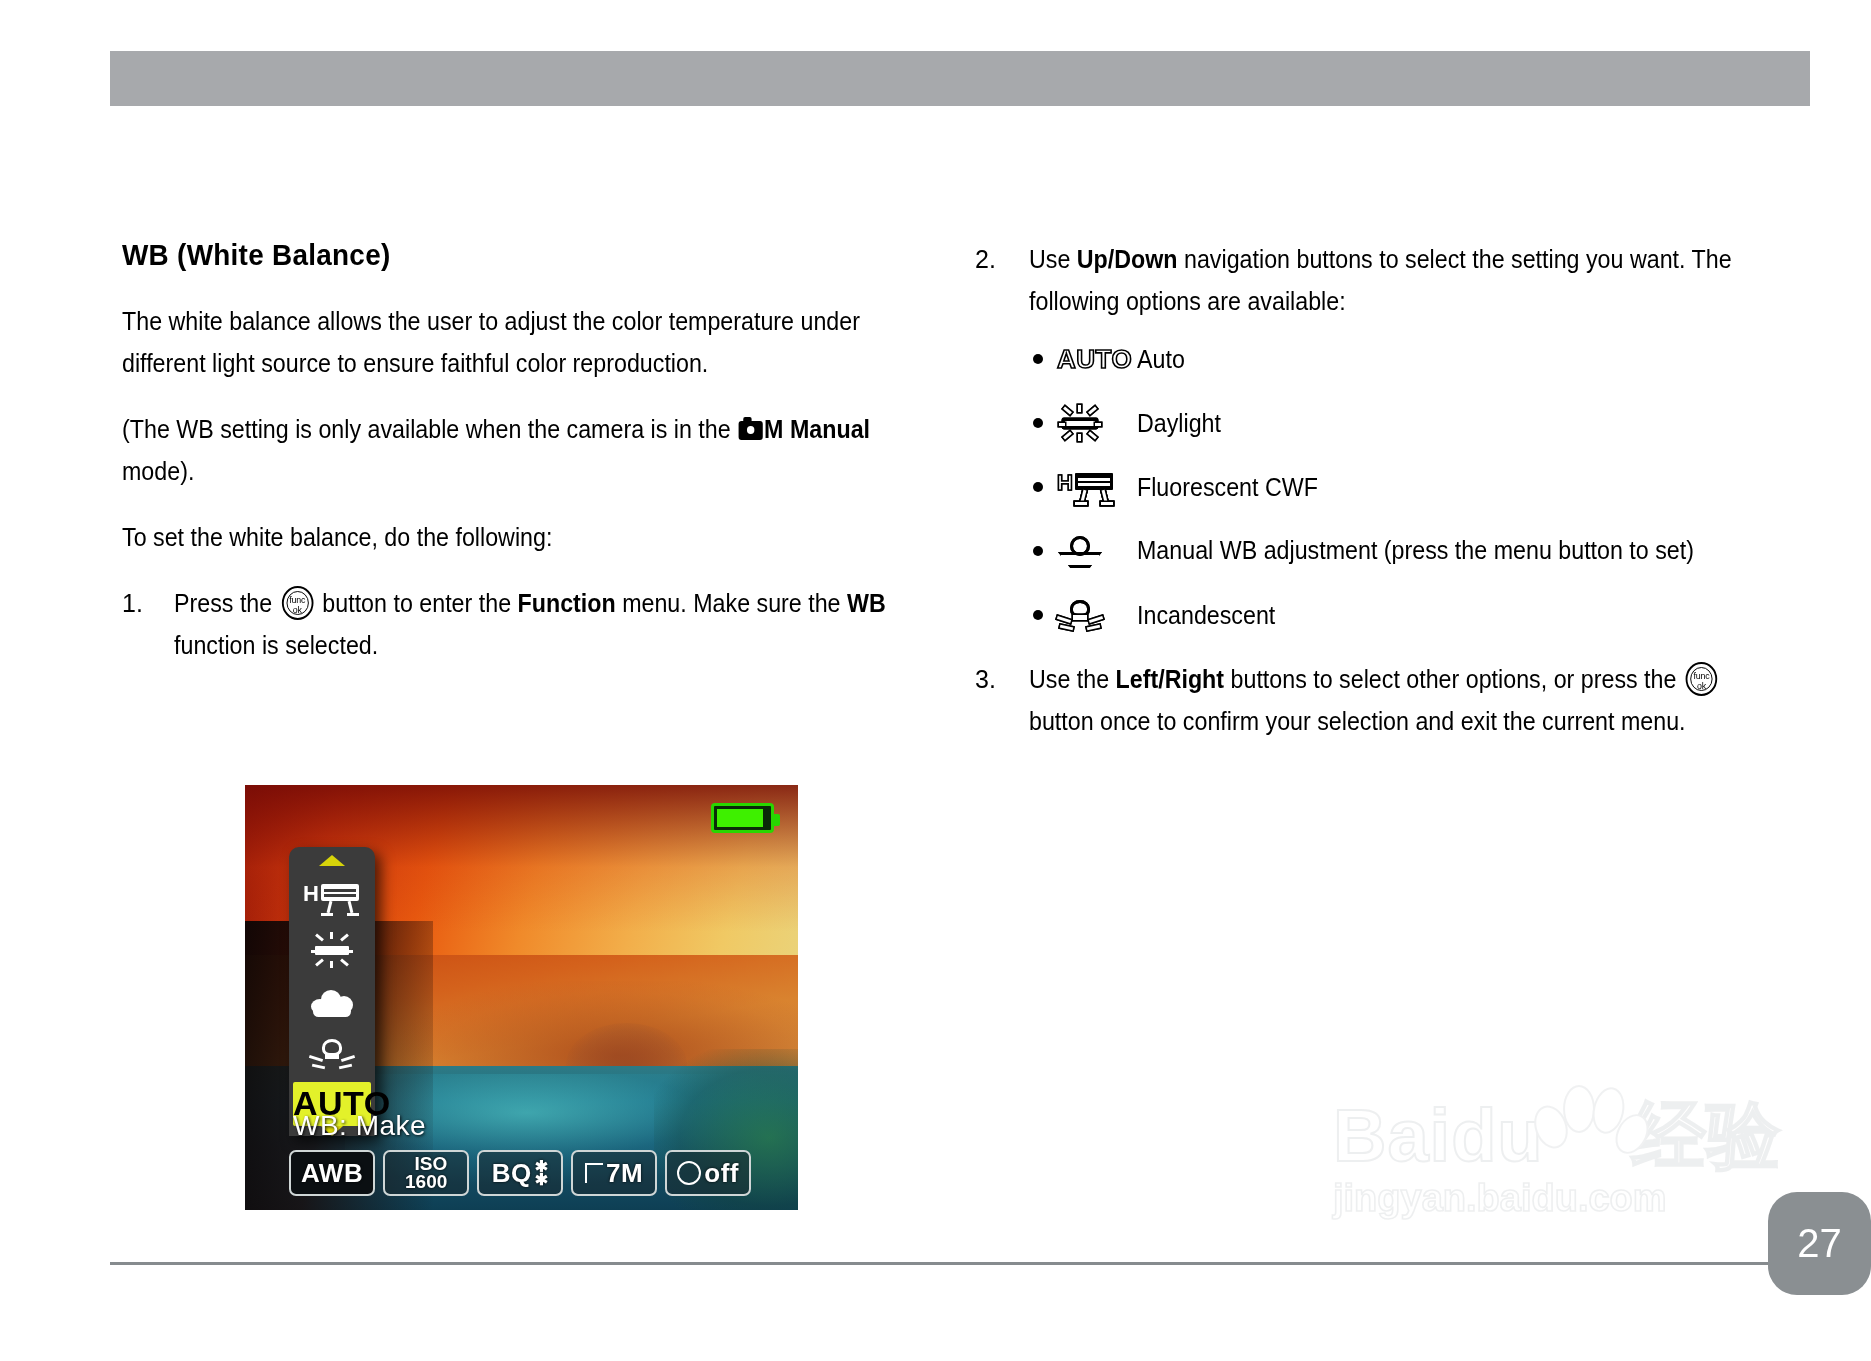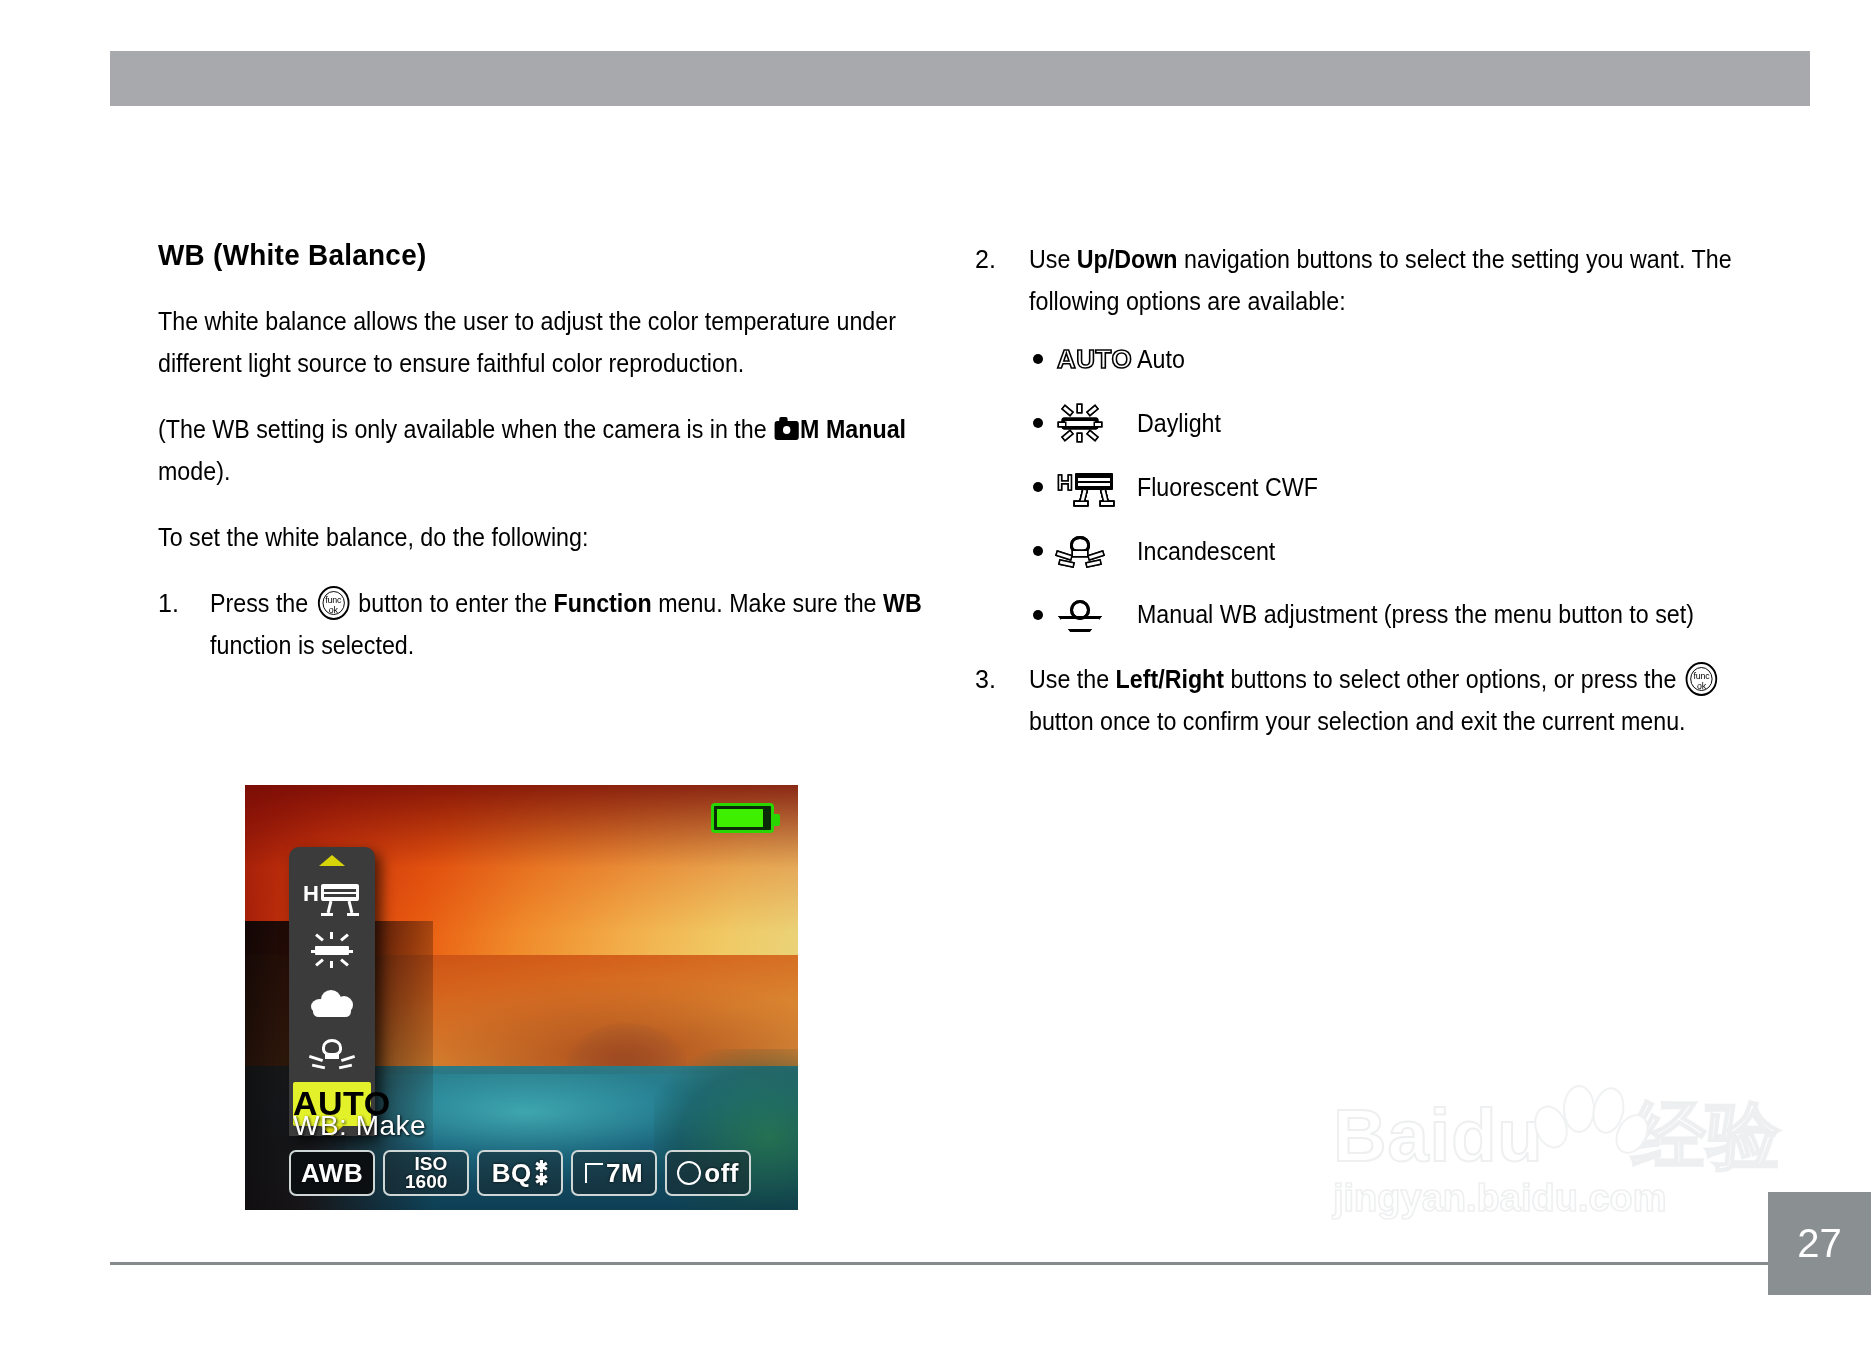--- a/index.html
+++ b/index.html
@@ -41,21 +41,20 @@
     transform-origin:left center;
     white-space:nowrap;
     font-weight:400;
   }
 
   
   .col-left{
     position:absolute;
     left:122px;top:238px;
     width:790px;
-    margin-left:36px;
   }
   .col-right{
     position:absolute;
     left:975px;top:238px;
     width:800px;
   }
 
   h2.sec-head{
     margin:0 0 28px 0;
     font-size:30px;
@@ -448,20 +447,21 @@
 
   
   .footer-rule{
     position:absolute;left:110px;top:1262px;width:1700px;height:3px;background:#868b8e;
   }
   .page-num{
     position:absolute;left:1768px;top:1192px;width:103px;height:103px;
     background:#8a8f92;color:#fff;
     display:flex;align-items:center;justify-content:center;
     font-size:40px;
+    border-radius:29px;
   }
 </style>
 </head>
 <body>
 
 <div class="page">
 
   <div class="top-bar"></div>
 
 
@@ -626,45 +626,45 @@
               <span class="leg l1"></span>
               <span class="leg l2"></span>
               <span class="foot f1"></span>
               <span class="foot f2"></span>
             </span>
           </span>
         </span>
         <span class="lbl">Fluorescent CWF</span>
       </li>
 
+      <li style="align-items:flex-start;">
+        <span class="dot" style="margin-top:16px;"></span>
+        <span class="gl" style="margin-top:6px;">
+          <span class="ico ico-man hollow">
+            <span class="dome"></span>
+            <span class="tray"></span>
+          </span>
+        </span>
+        <span class="lbl wrap" style="max-width:640px;">Manual WB adjustment (press the menu button to set)</span>
+      </li>
+
       <li>
         <span class="dot"></span>
         <span class="gl">
           <span class="ico ico-inc hollow">
             <span class="bulb"></span>
             <span class="base"></span>
             <span class="w w1"></span>
             <span class="w w2"></span>
             <span class="w w3"></span>
             <span class="w w4"></span>
           </span>
         </span>
         <span class="lbl">Incandescent</span>
       </li>
-
-      <li style="align-items:flex-start;">
-        <span class="dot" style="margin-top:16px;"></span>
-        <span class="gl" style="margin-top:6px;">
-          <span class="ico ico-man hollow">
-            <span class="dome"></span>
-            <span class="tray"></span>
-          </span>
-        </span>
-        <span class="lbl wrap" style="max-width:640px;">Manual WB adjustment (press the menu button to set)</span>
-      </li>
     </ul>
 
     <ol class="steps-r" style="margin-top:14px;">
       <li>
         <span class="num">3.</span>
         <span class="txt"><span>Use the </span><b>Left/Right</b><span> buttons to select other options, or press the </span><span class="funcok"><i class="t">func</i><i class="b">ok</i></span><span> button once to confirm your selection and exit the current menu.</span></span>
       </li>
     </ol>
   </div>
 

